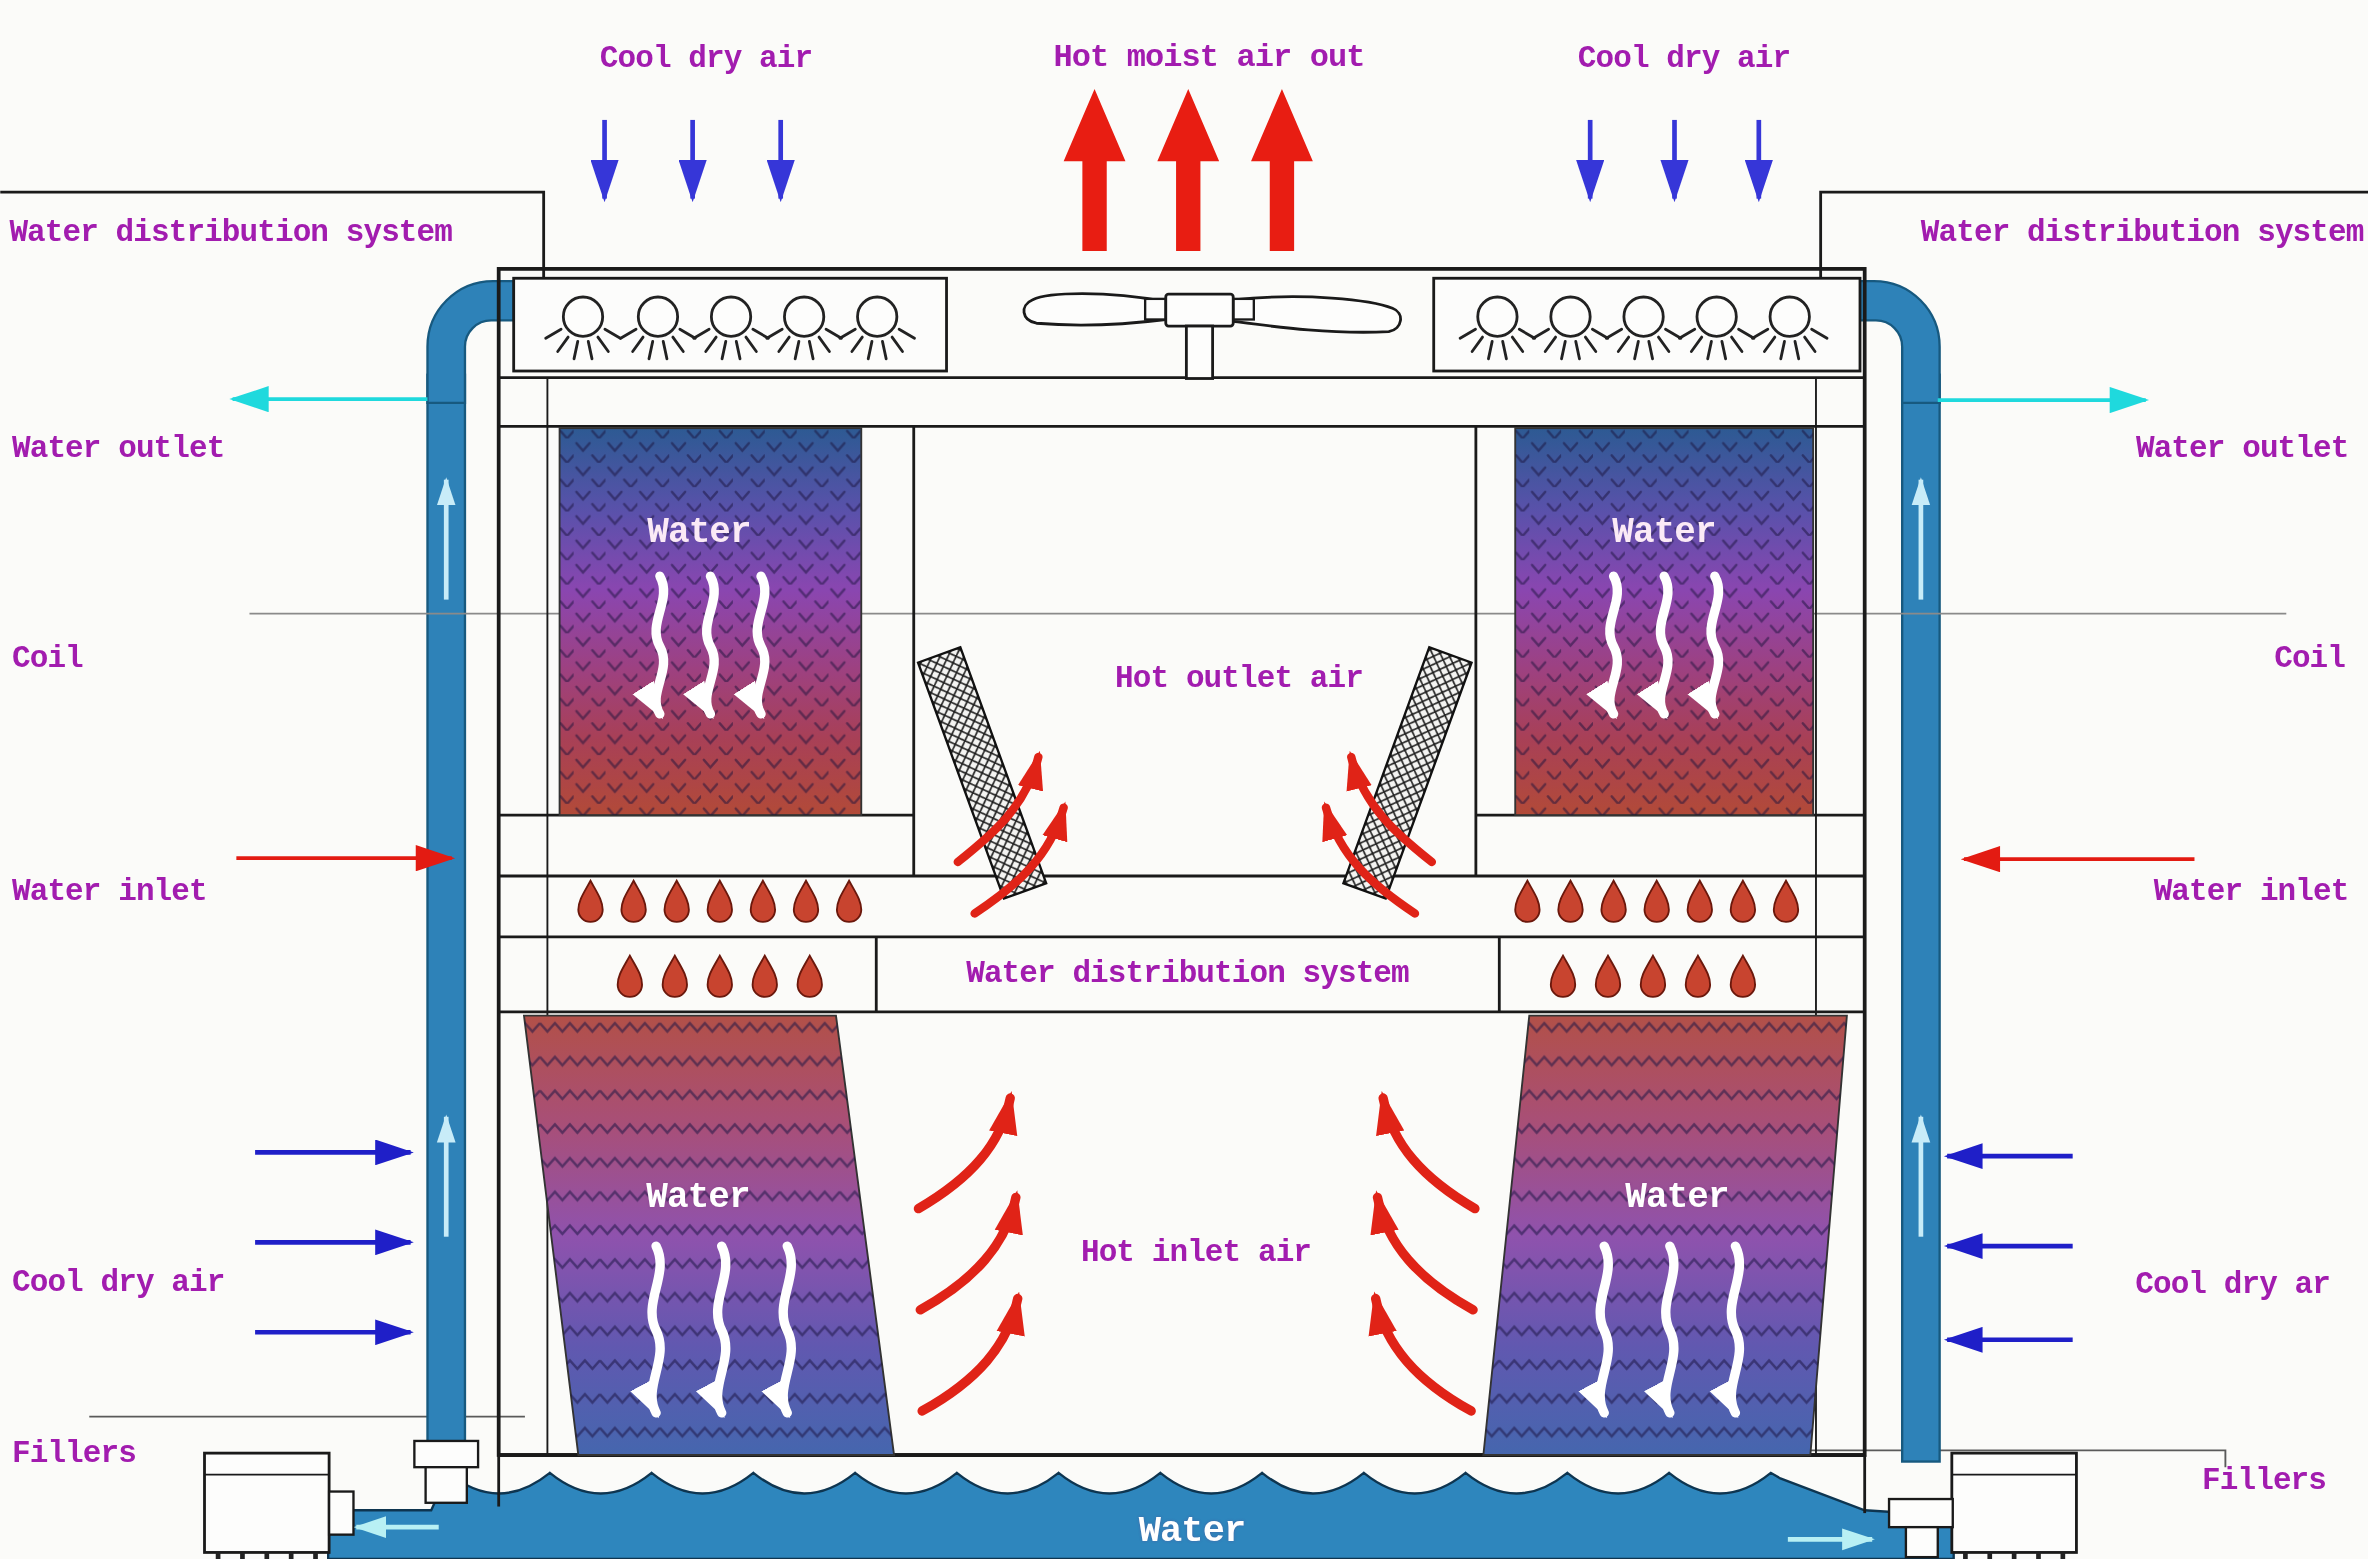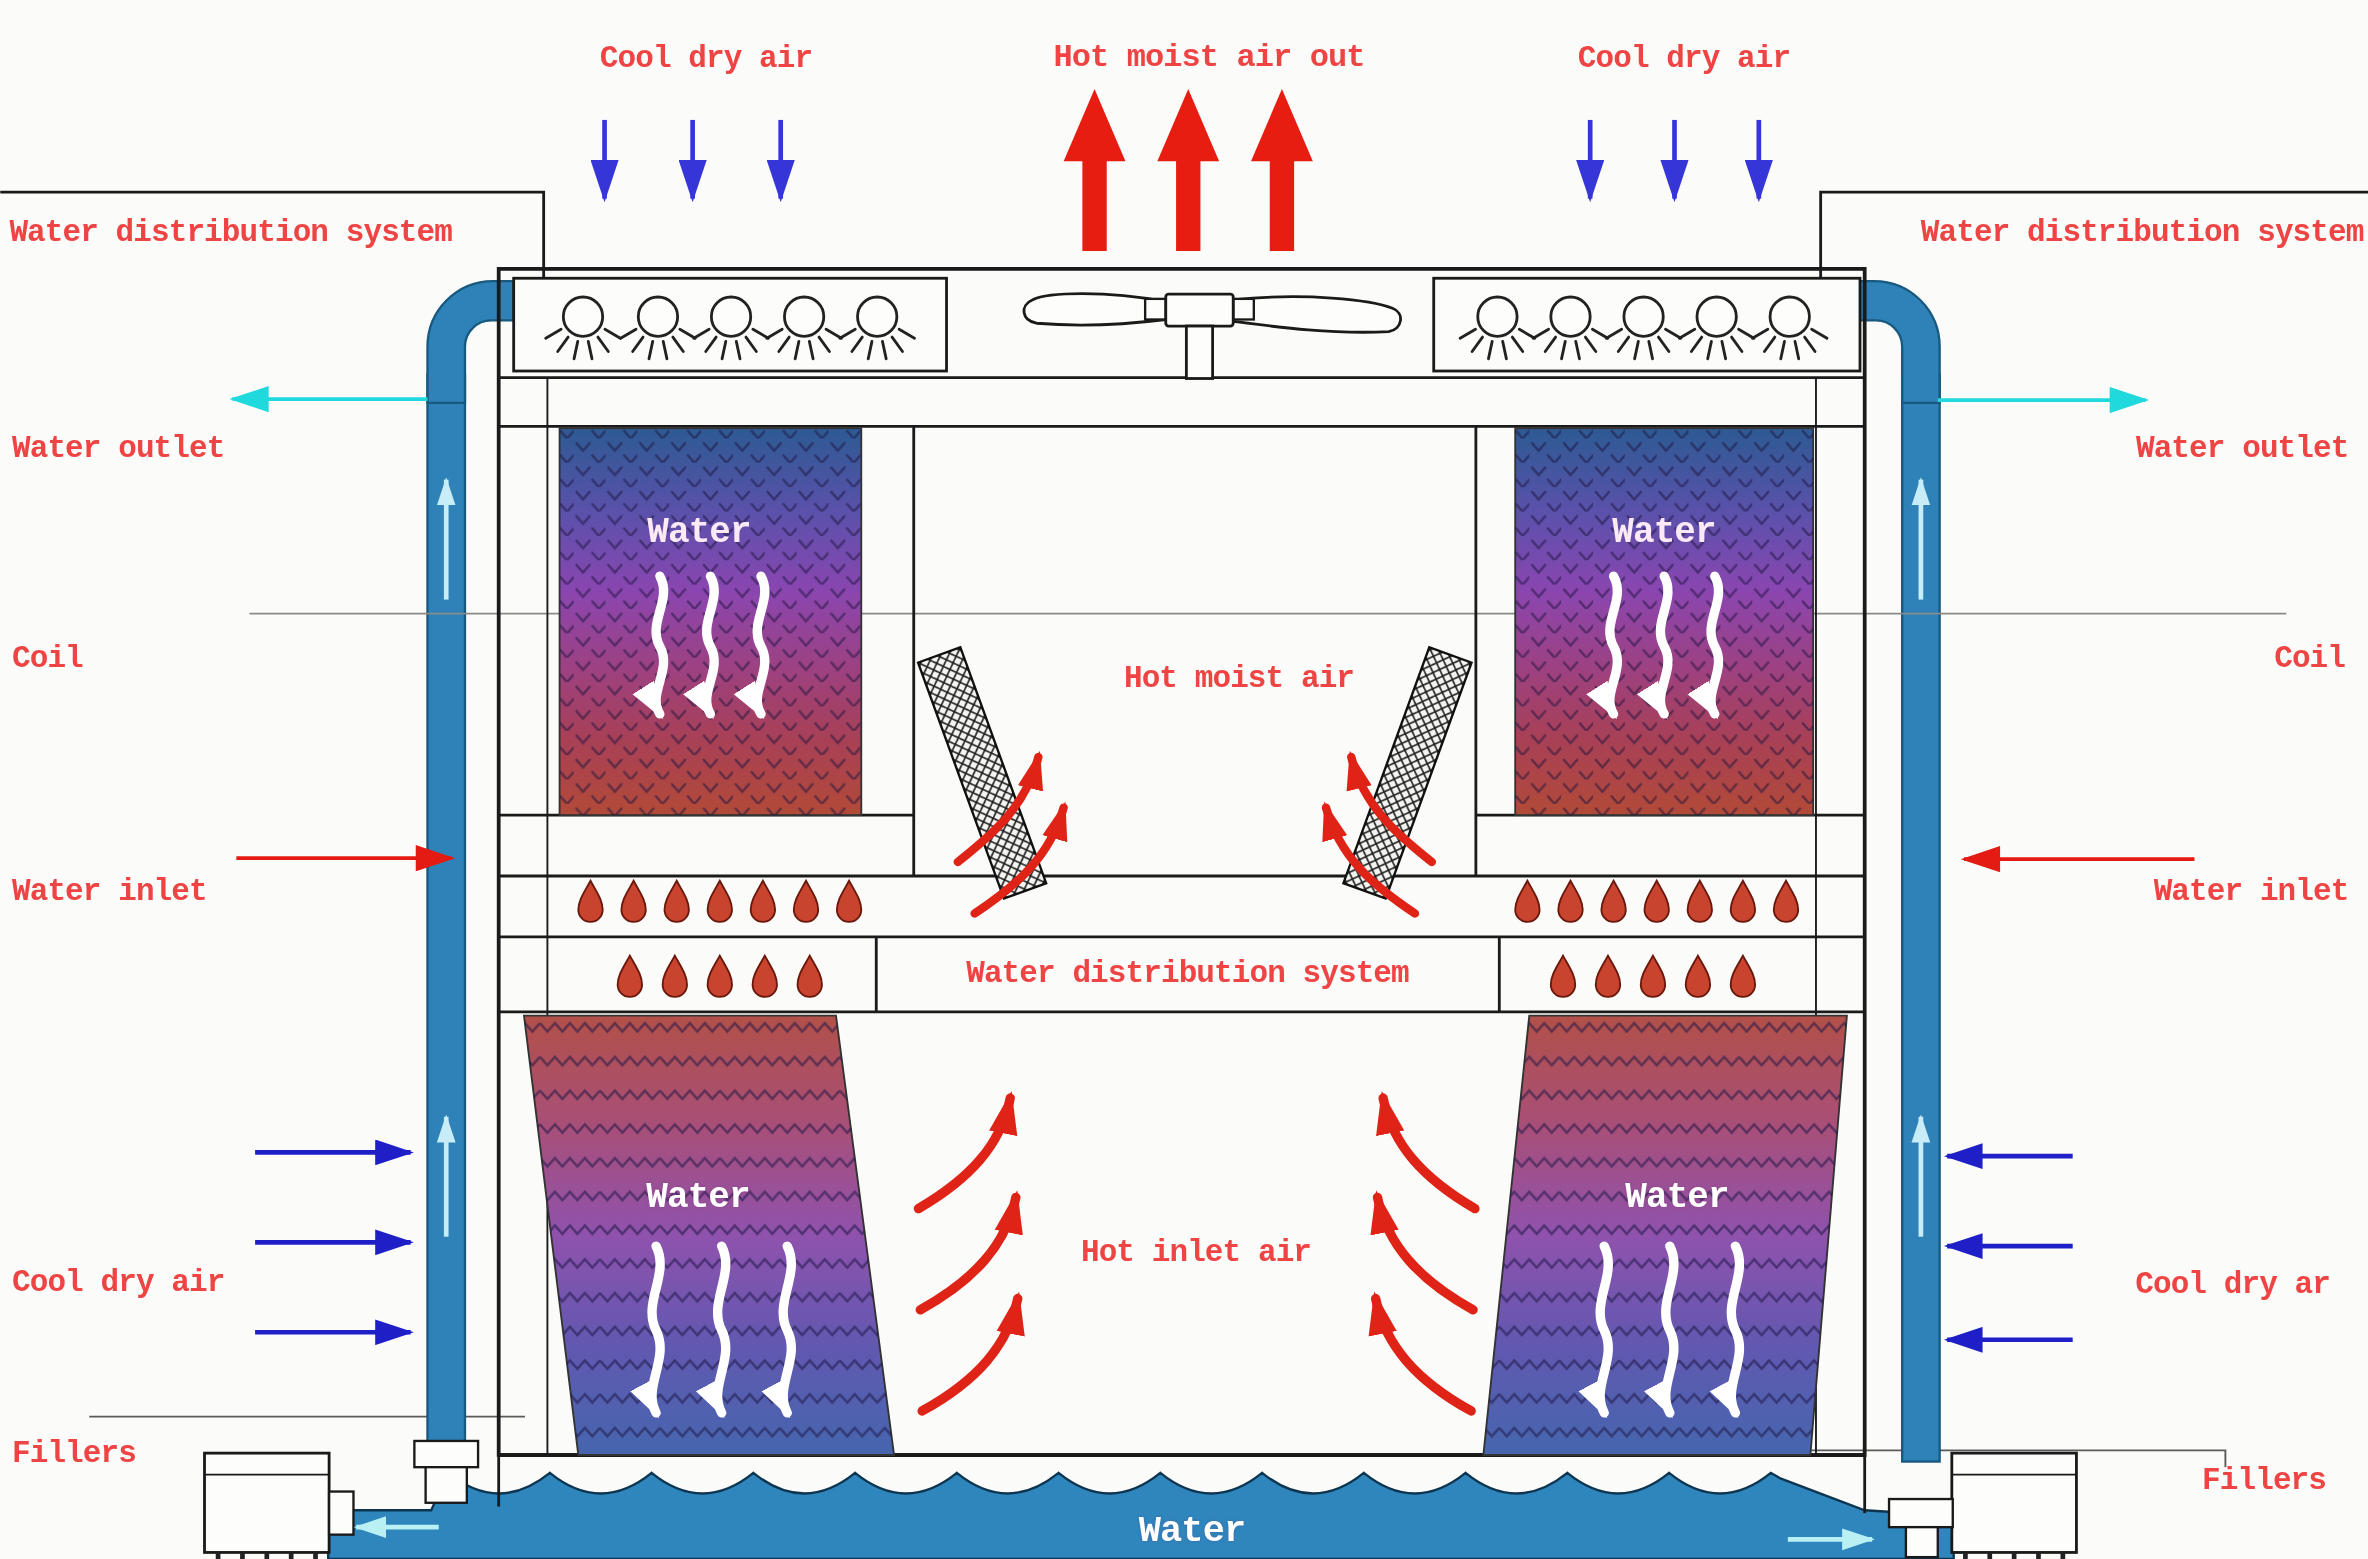--- a/index.html
+++ b/index.html
@@ -5,21 +5,21 @@
   html,body{margin:0;padding:0;background:#e8e8e8;}
   .stage{
     position:relative;width:2369px;height:1559px;overflow:hidden;
     background:#fbfbf9;
     font-family:"Liberation Mono","DejaVu Sans Mono",monospace;
   }
   .stage svg{position:absolute;left:0;top:0;}
   .lbl{
     position:absolute;
     font:700 31px/1.15 "Liberation Mono","DejaVu Sans Mono",monospace;
-    color:#ef4444;white-space:nowrap;letter-spacing:-0.9px;
+    color:#a21caf;white-space:nowrap;letter-spacing:-0.9px;
   }
   .ctr{transform:translateX(-50%);}
   .right{right:0;text-align:right;}
   .white{color:#ffffff;text-shadow:0 0 2.8px rgba(120,40,120,.35);}
   .pinkish{color:#fbeaf6;}
   .big{font-size:36px;}
 </style>
 </head>
 <body>
 
@@ -336,21 +336,21 @@
 <div class="lbl right" style="right:20.6px;top:431px">Water outlet</div>
 <div class="lbl" style="left:12px;top:641px">Coil</div>
 <div class="lbl right" style="right:24px;top:641px">Coil</div>
 <div class="lbl" style="left:12px;top:874px">Water inlet</div>
 <div class="lbl right" style="right:20.6px;top:874px">Water inlet</div>
 <div class="lbl" style="left:12px;top:1265px">Cool dry air</div>
 <div class="lbl right" style="right:39px;top:1267px">Cool dry ar</div>
 <div class="lbl" style="left:12px;top:1436px">Fillers</div>
 <div class="lbl right" style="right:43px;top:1463px">Fillers</div>
 <div class="lbl" style="left:876px;top:956px;width:623px;text-align:center">Water distribution system</div>
-<div class="lbl ctr" style="left:1239px;top:661px">Hot moist air</div>
+<div class="lbl ctr" style="left:1239px;top:661px">Hot outlet air</div>
 <div class="lbl ctr" style="left:1196px;top:1235px">Hot inlet air</div>
 <div class="lbl ctr pinkish big" style="left:699px;top:512px">Water</div>
 <div class="lbl ctr pinkish big" style="left:1664px;top:512px">Water</div>
 <div class="lbl ctr white big" style="left:698px;top:1177px">Water</div>
 <div class="lbl ctr white big" style="left:1677px;top:1177px">Water</div>
 <div class="lbl ctr white" style="left:1192px;top:1510px;font-size:37px">Water</div>
 
 </div>
 
 

